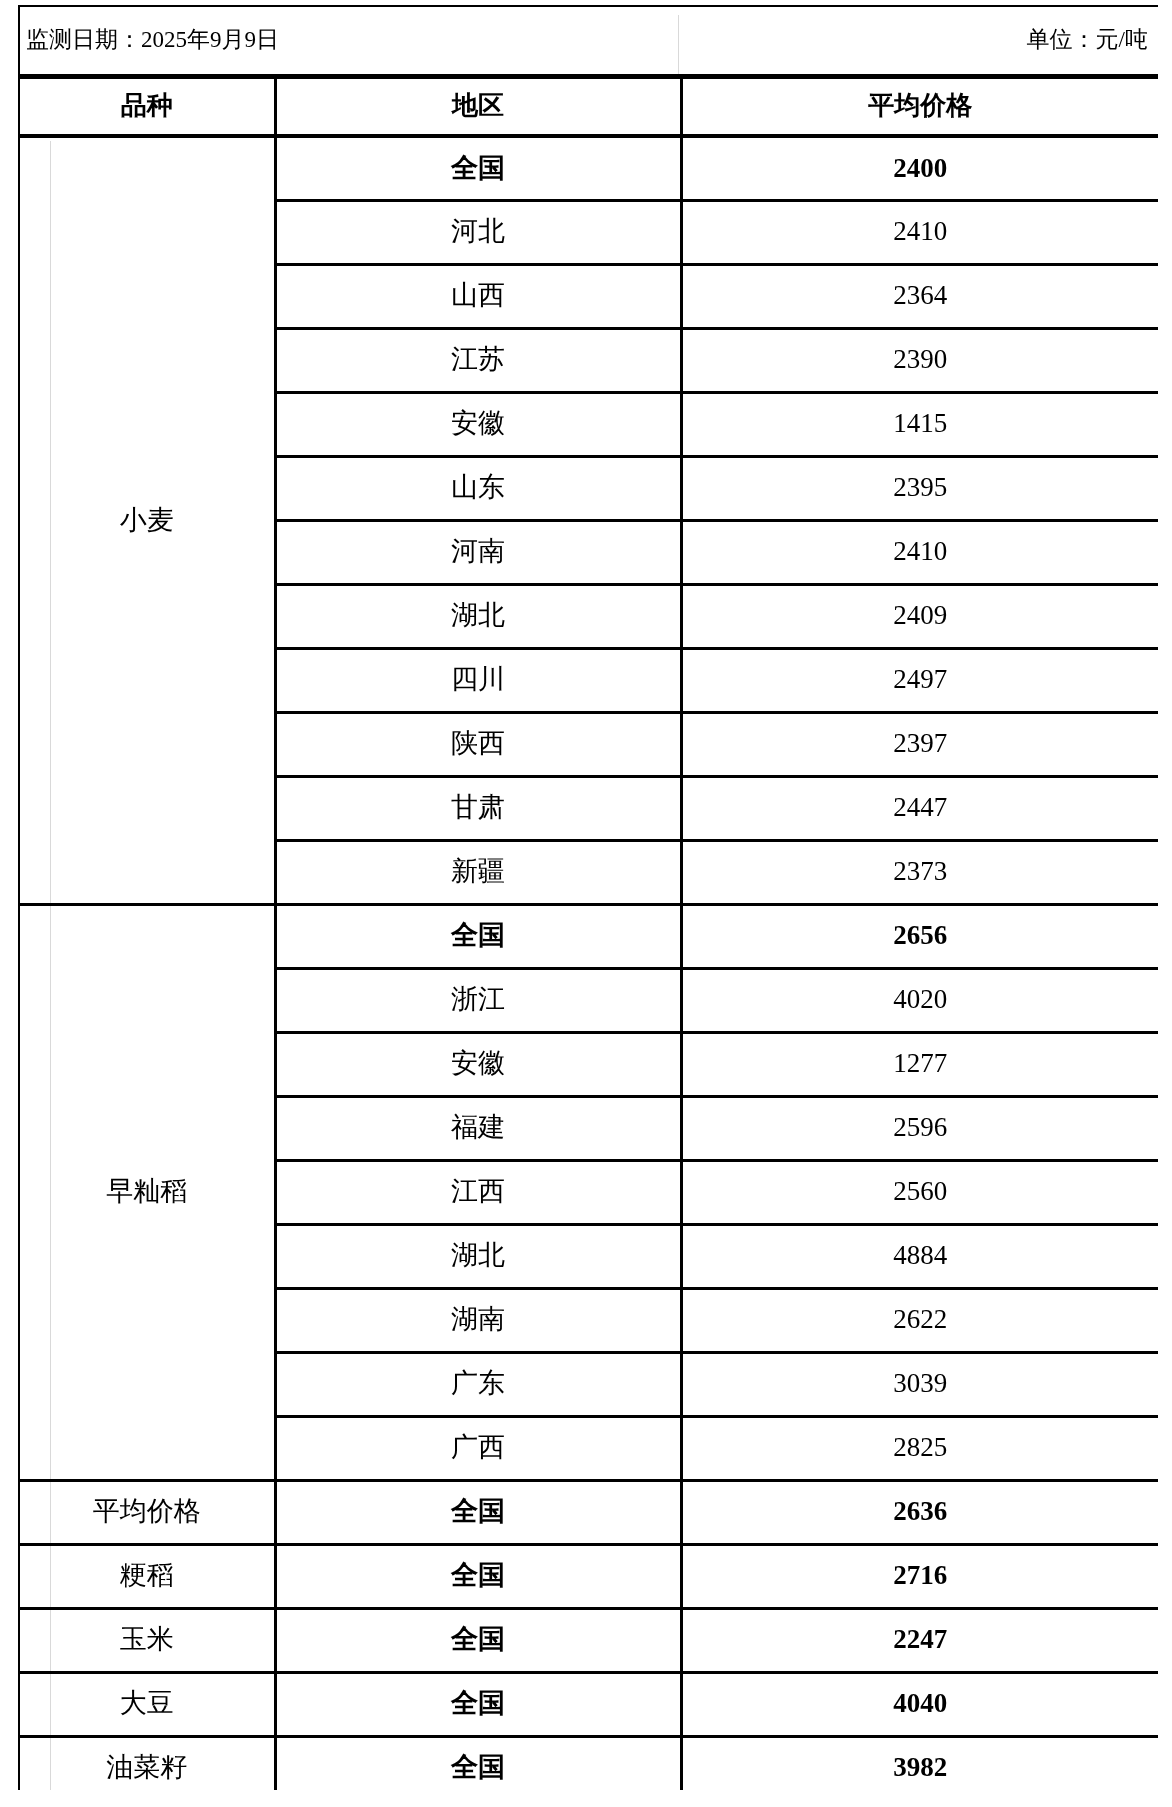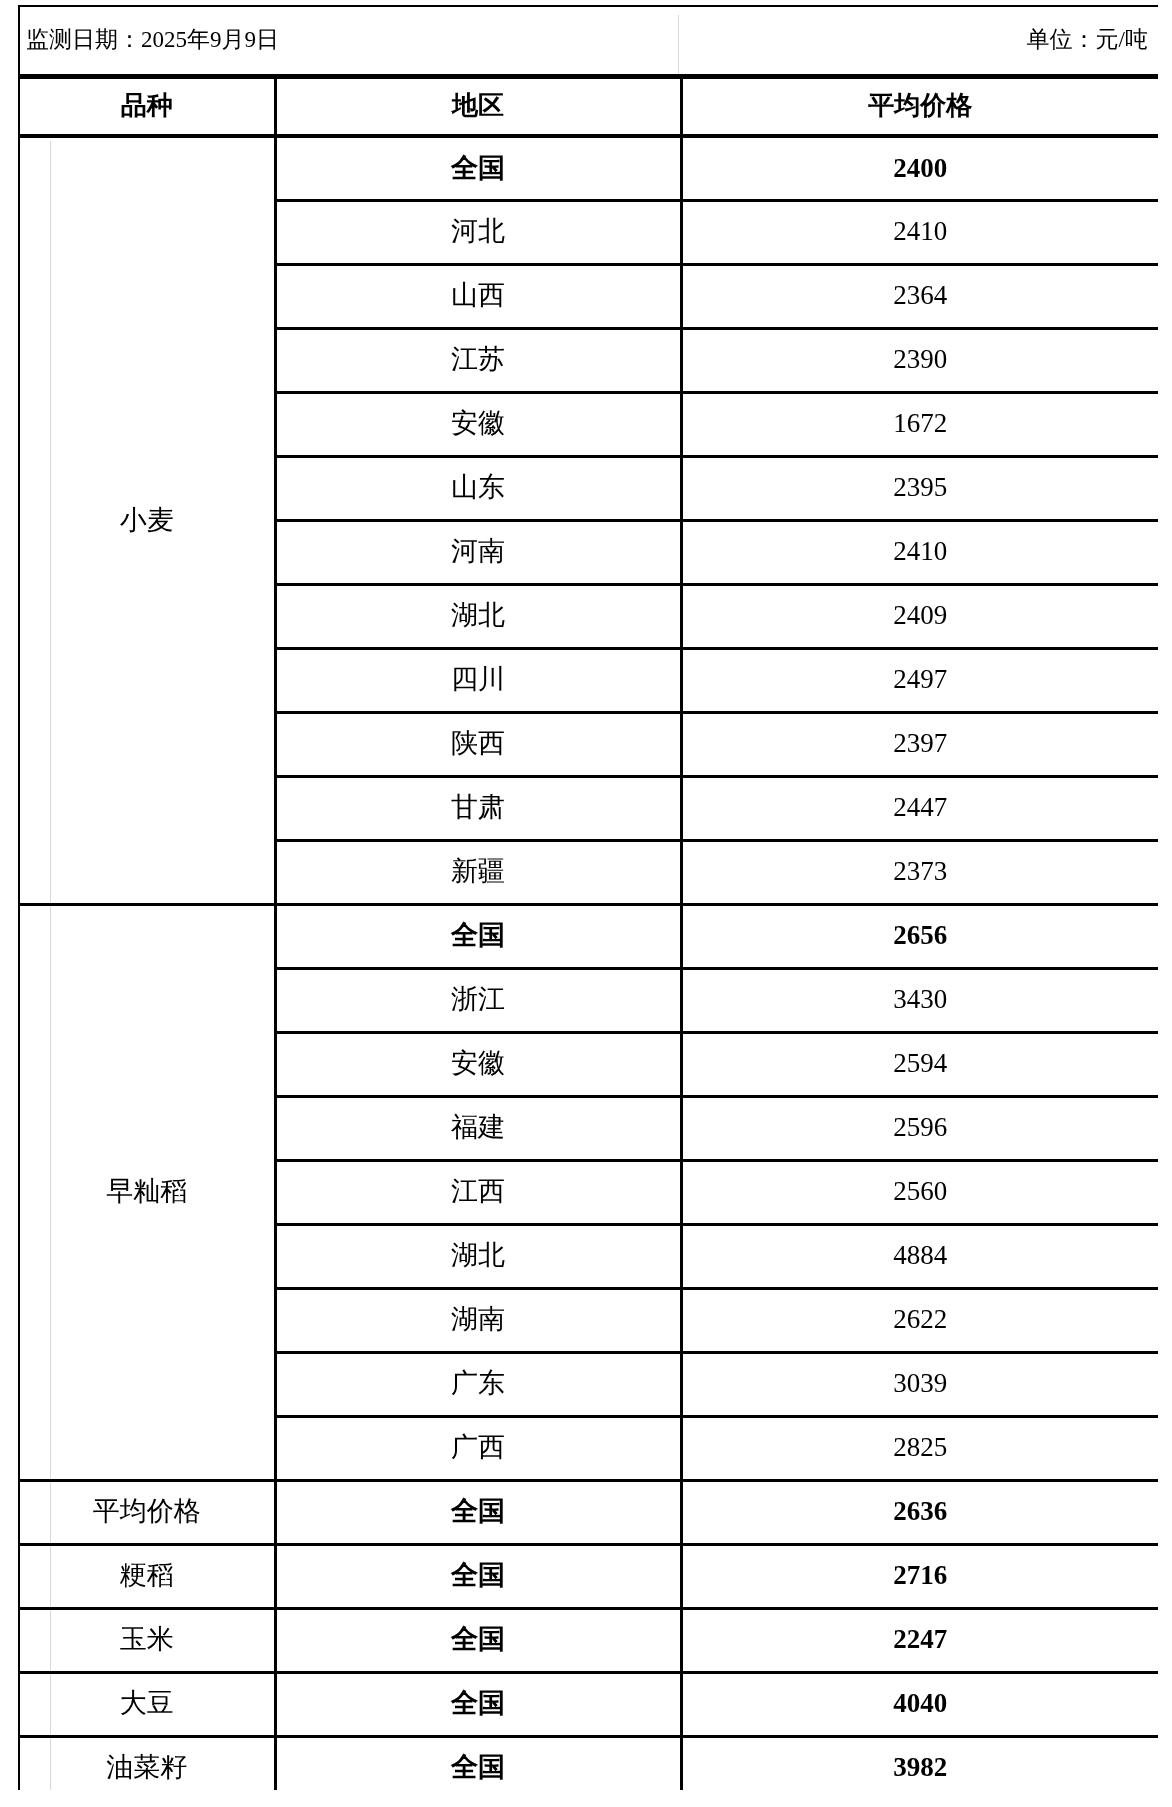--- a/index.html
+++ b/index.html
@@ -112,21 +112,21 @@
           <tr class="data-row">
             <td class="region">山西</td>
             <td class="price">2364</td>
           </tr>
           <tr class="data-row">
             <td class="region">江苏</td>
             <td class="price">2390</td>
           </tr>
           <tr class="data-row">
             <td class="region">安徽</td>
-            <td class="price">1672</td>
+            <td class="price">1415</td>
           </tr>
           <tr class="data-row">
             <td class="region">山东</td>
             <td class="price">2395</td>
           </tr>
           <tr class="data-row">
             <td class="region">河南</td>
             <td class="price">2410</td>
           </tr>
           <tr class="data-row">
@@ -149,25 +149,25 @@
             <td class="region">新疆</td>
             <td class="price">2373</td>
           </tr>
           <tr class="data-row">
             <td rowspan="9" class="variety">早籼稻</td>
             <td class="region b">全国</td>
             <td class="price b">2656</td>
           </tr>
           <tr class="data-row">
             <td class="region">浙江</td>
-            <td class="price">3430</td>
+            <td class="price">4020</td>
           </tr>
           <tr class="data-row">
             <td class="region">安徽</td>
-            <td class="price">2594</td>
+            <td class="price">1277</td>
           </tr>
           <tr class="data-row">
             <td class="region">福建</td>
             <td class="price">2596</td>
           </tr>
           <tr class="data-row">
             <td class="region">江西</td>
             <td class="price">2560</td>
           </tr>
           <tr class="data-row">

